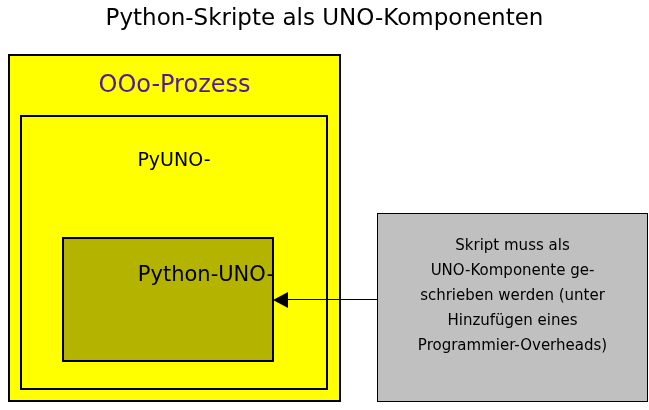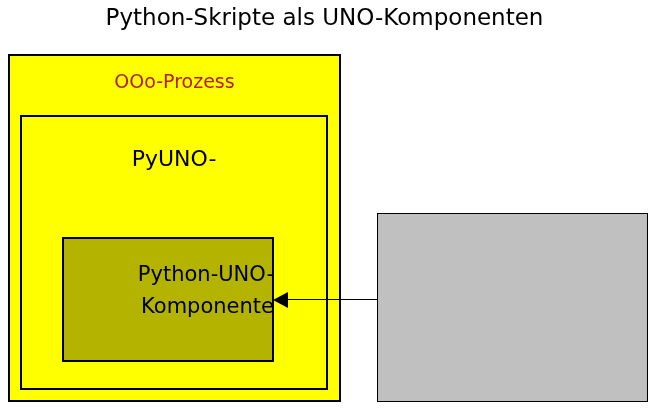--- a/index.html
+++ b/index.html
@@ -39,41 +39,41 @@
     background: #ffff00;
     border: 2px solid #000000;
     box-sizing: border-box;
   }
   .outer-label {
     position: absolute;
     left: 8px;
     top: 70px;
     width: 333px;
     text-align: center;
-    font-size: 19px;
-    color: #b91c1c;
+    font-size: 24px;
+    color: #4c1d95;
     white-space: nowrap;
   }
   .mid-box {
     position: absolute;
     left: 20px;
     top: 115px;
     width: 308px;
     height: 275px;
     background: #ffff00;
     border: 2px solid #000000;
     box-sizing: border-box;
   }
   .mid-label {
     position: absolute;
     left: 20px;
     top: 146px;
     width: 308px;
     text-align: center;
-    font-size: 22px;
+    font-size: 19px;
     line-height: 26px;
     color: #000000;
   }
   .inner-box {
     position: absolute;
     left: 62px;
     top: 237px;
     width: 212px;
     height: 125px;
     background: #b3b300;
@@ -140,21 +140,27 @@
   <div class="outer-label">OOo-Prozess</div>
 
   <div class="mid-box"></div>
   <div class="mid-label">
     <div>PyUNO-</div>
   </div>
 
   <div class="inner-box"></div>
   <div class="inner-label">
     <div>Python-UNO-</div>
-    <div>Komponente</div>
   </div>
 
   <div class="note-box"></div>
+  <div class="note-label">
+    <div>Skript muss als</div>
+    <div>UNO-Komponente ge-</div>
+    <div>schrieben werden (unter</div>
+    <div>Hinzufügen eines</div>
+    <div>Programmier-Overheads)</div>
+  </div>
 
   <div class="arrow-line"></div>
   <div class="arrow-head"></div>
 
 </div>
 
 </body></html>

